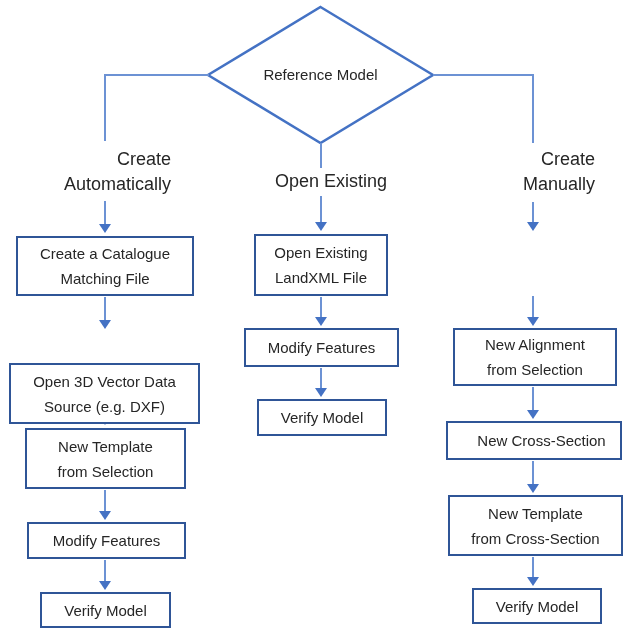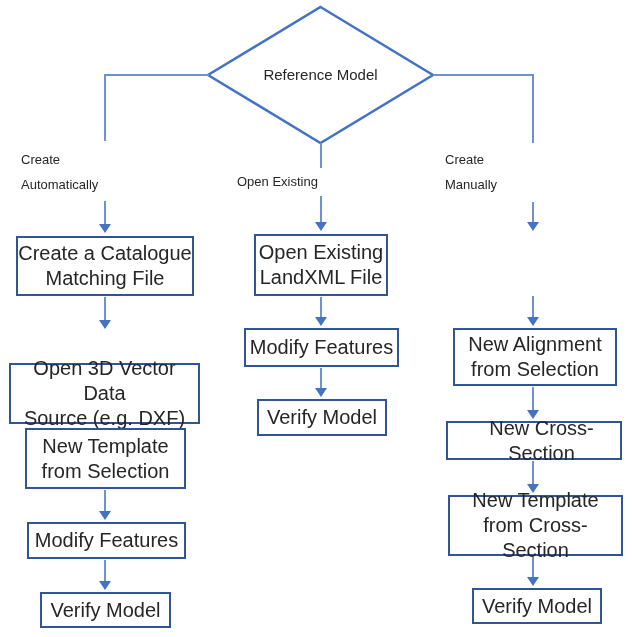--- a/index.html
+++ b/index.html
@@ -15,29 +15,29 @@
   .node {
     position: absolute;
     box-sizing: border-box;
     border: 2px solid var(--box-border, #2F5597);
     background: #ffffff;
     display: flex;
     align-items: center;
     justify-content: center;
     text-align: center;
     white-space: pre-line;
-    font-size: 20px;
+    font-size: 15px;
     line-height: 25px;
   }
   .blabel {
     position: absolute;
     width: 150px;
-    text-align: left;
+    text-align: right;
     white-space: pre-line;
-    font-size: 13px;
+    font-size: 18px;
     line-height: 25px;
   }
   .diamond-svg { position: absolute; left: 206px; top: 5px; }
   .diamond-poly {
     fill: #ffffff;
     stroke: var(--diamond-border, #4472C4);
     stroke-width: 2.5;
     stroke-linejoin: miter;
   }
   .diamond-label {

